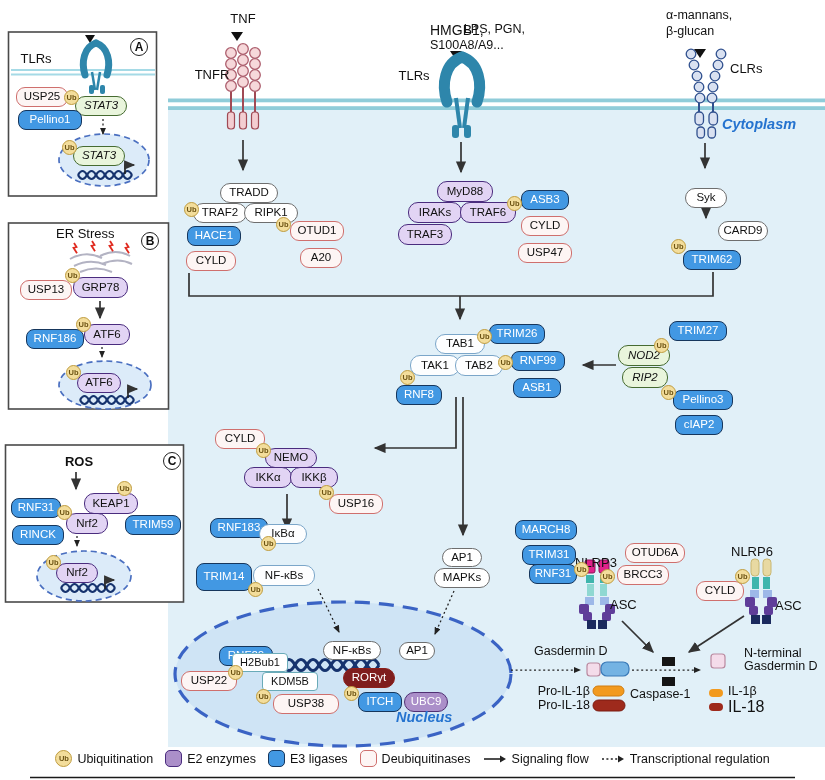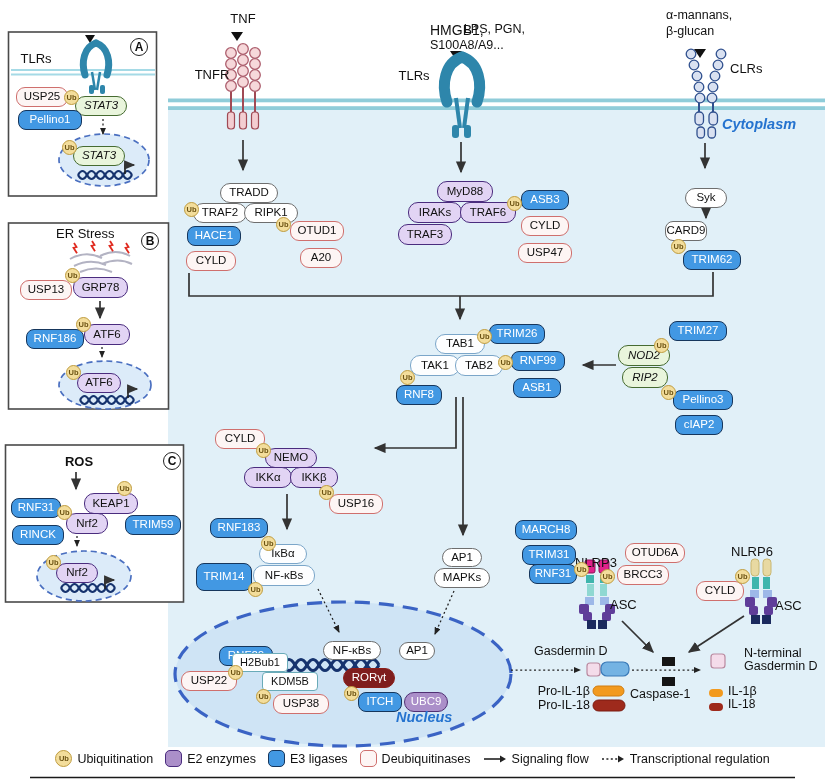--- a/index.html
+++ b/index.html
@@ -286,21 +286,21 @@
       <div class="node dub" style="left: 300px; top: 248px; width: 42px; height: 20px;">A20</div>
       <div class="node e2" style="left: 437px; top: 181px; width: 56px; height: 21px;">MyD88</div>
       <div class="node e2" style="left: 408px; top: 202px; width: 54px; height: 21px;">IRAKs</div>
       <div class="node e2" style="left: 460px; top: 202px; width: 56px; height: 21px;">TRAF6</div>
       <div class="node e2" style="left: 398px; top: 224px; width: 54px; height: 21px;">TRAF3</div>
       <div class="node ub" style="left: 507px; top: 196px; width: 15px; height: 15px;">Ub</div>
       <div class="node e3" style="left: 521px; top: 190px; width: 48px; height: 20px;">ASB3</div>
       <div class="node dub" style="left: 521px; top: 216px; width: 48px; height: 20px;">CYLD</div>
       <div class="node dub" style="left: 518px; top: 243px; width: 54px; height: 20px;">USP47</div>
       <div class="node plain" style="left: 685px; top: 188px; width: 42px; height: 20px;">Syk</div>
-      <div class="node plain" style="left: 665px; top: 221px; width: 42px; height: 20px; border-radius: 8px;">CARD9</div>
+      <div class="node plain" style="left: 718px; top: 221px; width: 50px; height: 20px;">CARD9</div>
       <div class="node ub" style="left: 671px; top: 239px; width: 15px; height: 15px;">Ub</div>
       <div class="node e3" style="left: 683px; top: 250px; width: 58px; height: 20px;">TRIM62</div>
       <div class="node bw" style="left: 435px; top: 334px; width: 50px; height: 20px;">TAB1</div>
       <div class="node ub" style="left: 477px; top: 329px; width: 15px; height: 15px;">Ub</div>
       <div class="node e3" style="left: 489px; top: 324px; width: 56px; height: 20px;">TRIM26</div>
       <div class="node bw" style="left: 410px; top: 355px; width: 50px; height: 21px;">TAK1</div>
       <div class="node bw" style="left: 455px; top: 355px; width: 48px; height: 21px;">TAB2</div>
       <div class="node ub" style="left: 498px; top: 355px; width: 15px; height: 15px;">Ub</div>
       <div class="node e3" style="left: 511px; top: 351px; width: 54px; height: 20px;">RNF99</div>
       <div class="node e3" style="left: 513px; top: 378px; width: 48px; height: 20px;">ASB1</div>
@@ -315,42 +315,42 @@
       <div class="node e3" style="left: 675px; top: 415px; width: 48px; height: 20px;">cIAP2</div>
       <div class="node dub" style="left: 215px; top: 429px; width: 50px; height: 20px;">CYLD</div>
       <div class="node ub" style="left: 256px; top: 443px; width: 15px; height: 15px;">Ub</div>
       <div class="node e2" style="left: 265px; top: 448px; width: 52px; height: 20px;">NEMO</div>
       <div class="node e2" style="left: 244px; top: 467px; width: 48px; height: 21px;">IKKα</div>
       <div class="node e2" style="left: 290px; top: 467px; width: 48px; height: 21px;">IKKβ</div>
       <div class="node ub" style="left: 319px; top: 485px; width: 15px; height: 15px;">Ub</div>
       <div class="node dub" style="left: 329px; top: 494px; width: 54px; height: 20px;">USP16</div>
       <div class="node e3" style="left: 210px; top: 518px; width: 58px; height: 20px;">RNF183</div>
       <div class="node ub" style="left: 261px; top: 536px; width: 15px; height: 15px;">Ub</div>
-      <div class="node bw" style="left: 259px; top: 544px; width: 48px; height: 20px;">IκBα</div>
+      <div class="node bw" style="left: 259px; top: 524px; width: 48px; height: 20px;">IκBα</div>
       <div class="node bw" style="left: 253px; top: 565px; width: 62px; height: 21px;">NF-κBs</div>
       <div class="node e3" style="left: 196px; top: 563px; width: 56px; height: 28px;">TRIM14</div>
       <div class="node ub" style="left: 248px; top: 582px; width: 15px; height: 15px;">Ub</div>
       <div class="node plain" style="left: 442px; top: 548px; width: 40px; height: 19px;">AP1</div>
       <div class="node plain" style="left: 434px; top: 568px; width: 56px; height: 20px;">MAPKs</div>
       <div class="node e3" style="left: 515px; top: 520px; width: 62px; height: 20px;">MARCH8</div>
       <div class="node e3" style="left: 522px; top: 545px; width: 54px; height: 20px;">TRIM31</div>
       <div class="node e3" style="left: 529px; top: 564px; width: 48px; height: 20px;">RNF31</div>
       <div class="node dub" style="left: 625px; top: 543px; width: 60px; height: 20px;">OTUD6A</div>
       <div class="node ub" style="left: 574px; top: 562px; width: 15px; height: 15px;">Ub</div>
       <div class="node ub" style="left: 600px; top: 569px; width: 15px; height: 15px;">Ub</div>
       <div class="node dub" style="left: 617px; top: 565px; width: 52px; height: 20px;">BRCC3</div>
       <div class="node ub" style="left: 735px; top: 569px; width: 15px; height: 15px;">Ub</div>
       <div class="node dub" style="left: 696px; top: 581px; width: 48px; height: 20px;">CYLD</div>
       <div class="node e3" style="left: 183px; top: 646px; width: 54px; height: 20px; margin-left: 36px;">RNF20</div>
       <div class="node dub" style="left: 181px; top: 671px; width: 56px; height: 20px;">USP22</div>
       <div class="node ub" style="left: 228px; top: 665px; width: 15px; height: 15px;">Ub</div>
       <div class="node trect" style="left: 232px; top: 653px; width: 56px; height: 19px;">H2Bub1</div>
       <div class="node trect" style="left: 262px; top: 672px; width: 56px; height: 19px;">KDM5B</div>
       <div class="node ub" style="left: 256px; top: 689px; width: 15px; height: 15px;">Ub</div>
-      <div class="node dub" style="left: 273px; top: 694px; width: 56px; height: 20px;">USP38</div>
+      <div class="node dub" style="left: 273px; top: 694px; width: 66px; height: 20px;">USP38</div>
       <div class="node plain" style="left: 323px; top: 641px; width: 58px; height: 19px;">NF-κBs</div>
       <div class="node plain" style="left: 399px; top: 642px; width: 36px; height: 18px;">AP1</div>
       <div class="node red" style="left: 343px; top: 668px; width: 52px; height: 20px;">RORγt</div>
       <div class="node ub" style="left: 344px; top: 686px; width: 15px; height: 15px;">Ub</div>
       <div class="node e3" style="left: 358px; top: 692px; width: 44px; height: 20px;">ITCH</div>
       <div class="node psolid" style="left: 404px; top: 692px; width: 44px; height: 20px;">UBC9</div>
       <div class="txt" style="left: 221px; top: 12px; width: 44px; font-size: 13px; text-align: center;">TNF</div>
       <div class="txt" style="left: 190px; top: 68px; width: 44px; font-size: 13px; text-align: center;">TNFR</div>
       <div class="txt" style="left: 430px; top: 6px; width: 95px; font-size: 12.5px; text-align: right; margin-top: 16px;">LPS, PGN,</div>
       <div class="txt" style="left: 430px; top: 22px; width: 95px; font-size: 14px; text-align: left;">HMGB1,</div>
@@ -367,21 +367,21 @@
       <div class="txt" style="left: 731px; top: 545px; width: 56px; font-size: 13px; text-align: left;">NLRP6</div>
       <div class="txt" style="left: 610px; top: 598px; width: 34px; font-size: 13px; text-align: left;">ASC</div>
       <div class="txt" style="left: 775px; top: 599px; width: 34px; font-size: 13px; text-align: left;">ASC</div>
       <div class="txt" style="left: 534px; top: 644px; width: 94px; font-size: 12.5px; text-align: left;">Gasdermin D</div>
       <div class="txt" style="left: 630px; top: 687px; width: 72px; font-size: 12.5px; text-align: left;">Caspase-1</div>
       <div class="txt" style="left: 744px; top: 646px; width: 82px; font-size: 12.5px; text-align: left;">N-terminal</div>
       <div class="txt" style="left: 744px; top: 659px; width: 82px; font-size: 12.5px; text-align: left;">Gasdermin D</div>
       <div class="txt" style="left: 530px; top: 684px; width: 60px; font-size: 12.5px; text-align: right;">Pro-IL-1β</div>
       <div class="txt" style="left: 530px; top: 698px; width: 60px; font-size: 12.5px; text-align: right;">Pro-IL-18</div>
       <div class="txt" style="left: 728px; top: 684px; width: 42px; font-size: 12.5px; text-align: left;">IL-1β</div>
-      <div class="txt" style="left: 728px; top: 698px; width: 42px; font-size: 12px; text-align: left;">IL-18</div>
+      <div class="txt" style="left: 728px; top: 698px; width: 42px; font-size: 16px; text-align: left;">IL-18</div>
       <div class="txt blue-italic" style="left: 396px; top: 709px; width: 70px; font-size: 14.5px; text-align: left;">Nucleus</div>
     </div>
 
 <div class="legend">
   <div class="leg-item">
     <span class="leg-ub">Ub</span>
     <span>Ubiquitination</span>
   </div>
   <div class="leg-item">
     <span class="leg-sq leg-e2"></span>

